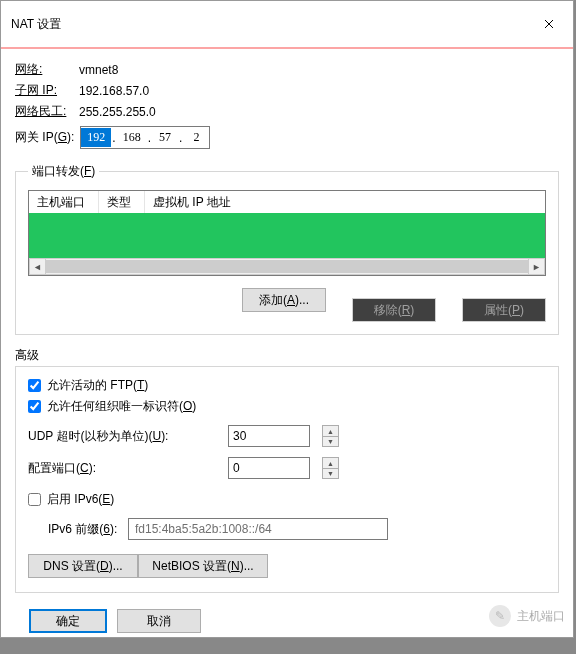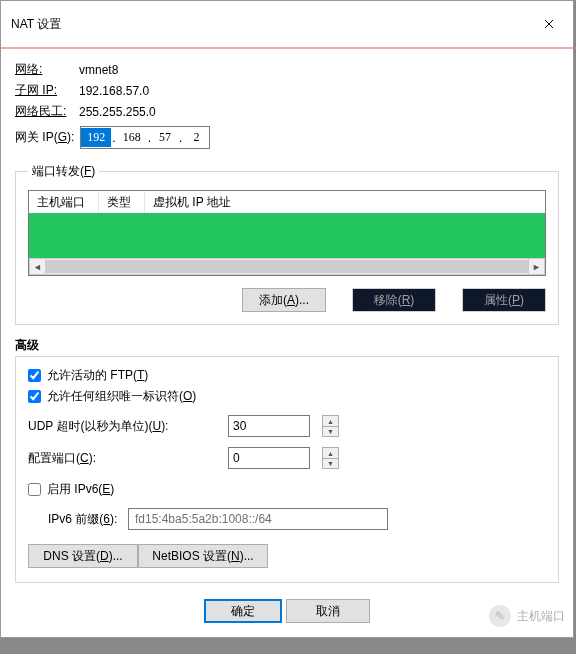--- a/index.html
+++ b/index.html
@@ -97,22 +97,22 @@
     background:#cdcdcd;
   }
   .btn-row { display:flex; justify-content:flex-end; gap:26px; margin-top:12px; }
   button.win {
     min-width: 84px; height: 24px;
     background: #e1e1e1;
     border: 1px solid #adadad;
     font-family: inherit; font-size:12px;
     padding: 0 12px;
   }
-  button.win:disabled { color:#a0a0a0; background:#0f172a; border-color:#d0d0d0; }
-  .adv-lbl { margin-top: 12px; font-weight: bold; }
+  button.win:disabled { color:#a0a0a0; background:#404040; border-color:#d0d0d0;margin-top:10px; }
+  .adv-lbl { margin-top: 12px; }
   .adv-box {
     border:1px solid #d6d6d6;
     padding: 10px 12px 14px 12px;
     margin-top: 2px;
   }
   .chk-row { display:flex; align-items:center; gap:6px; margin-bottom:4px; }
   input[type=checkbox] { width:13px; height:13px; margin:0; }
   .form-row { display:flex; align-items:center; margin-top:10px; }
   .form-row .flabel { width: 200px; }
   .spinwrap { display:inline-flex;gap:13px; }
@@ -129,21 +129,21 @@
   .spin-btns div:first-child { border-bottom:none; }
   .ipv6row { display:flex; align-items:center; margin:10px 0 0 20px; }
   .ipv6row .lbl6 { width: 80px; }
   .ipv6row input {
     width: 260px; height:22px; border:1px solid #7a7a7a;
     background:#fff; padding:0 6px; font-family:inherit; font-size:12px;
     color:#707070;
   }
   .btns2 { display:flex; margin-top:14px; }
   .footer {
-    display:flex; justify-content:center; gap:4px;
+    display:flex; justify-content:flex-start; gap:10px;
     padding: 10px 14px 0 14px;
     margin-top: 6px;
   }
   button.primary {
     min-width: 78px; height:24px;
     background:#e1e1e1; border:2px solid #0078d7;
     font-family:inherit; font-size:12px;
   }
   .watermark {
     position:absolute; right:8px; bottom:10px;

